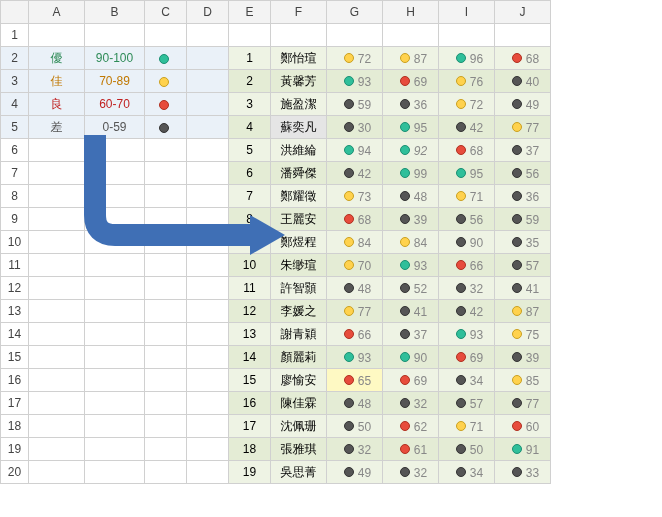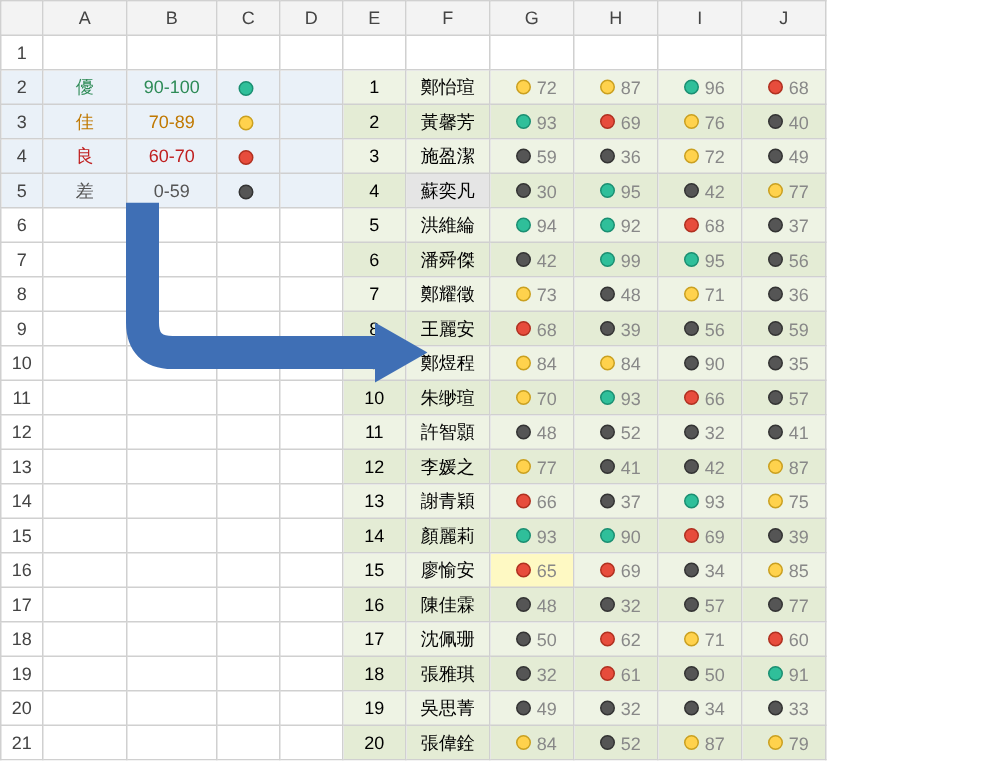--- a/index.html
+++ b/index.html
@@ -153,21 +153,21 @@
       </tr>
       <tr>
         <td class="rowhdr">6</td>
         <td></td>
         <td></td>
         <td></td>
         <td></td>
         <td class="cell-seat" style="background: rgb(238, 243, 228);">5</td>
         <td class="cell-name" style="background: rgb(238, 243, 228);">洪維綸</td>
         <td class="cell-score" style="background: rgb(238, 243, 228);"><span class="dot dot-green"></span><span class="val">94</span></td>
-        <td class="cell-score" style="background: rgb(238, 243, 228);"><span class="dot dot-green"></span><span class="val">92</span></td>
+        <td class="cell-score" style="background: rgb(238, 243, 228); font-style: italic;"><span class="dot dot-green"></span><span class="val">92</span></td>
         <td class="cell-score" style="background: rgb(238, 243, 228);"><span class="dot dot-red"></span><span class="val">68</span></td>
         <td class="cell-score" style="background: rgb(238, 243, 228);"><span class="dot dot-black"></span><span class="val">37</span></td>
       </tr>
       <tr>
         <td class="rowhdr">7</td>
         <td></td>
         <td></td>
         <td></td>
         <td></td>
         <td class="cell-seat" style="background: rgb(228, 236, 213);">6</td>
@@ -338,33 +338,20 @@
         <td></td>
         <td></td>
         <td></td>
         <td></td>
         <td class="cell-seat" style="background: rgb(238, 243, 228);">19</td>
         <td class="cell-name" style="background: rgb(238, 243, 228);">吳思菁</td>
         <td class="cell-score" style="background: rgb(238, 243, 228);"><span class="dot dot-black"></span><span class="val">49</span></td>
         <td class="cell-score" style="background: rgb(238, 243, 228);"><span class="dot dot-black"></span><span class="val">32</span></td>
         <td class="cell-score" style="background: rgb(238, 243, 228);"><span class="dot dot-black"></span><span class="val">34</span></td>
         <td class="cell-score" style="background: rgb(238, 243, 228);"><span class="dot dot-black"></span><span class="val">33</span></td>
-      </tr>
-      <tr>
-        <td class="rowhdr">21</td>
-        <td></td>
-        <td></td>
-        <td></td>
-        <td></td>
-        <td class="cell-seat" style="background: rgb(228, 236, 213);">20</td>
-        <td class="cell-name" style="background: rgb(228, 236, 213);">張偉銓</td>
-        <td class="cell-score" style="background: rgb(228, 236, 213);"><span class="dot dot-yellow"></span><span class="val">84</span></td>
-        <td class="cell-score" style="background: rgb(228, 236, 213);"><span class="dot dot-black"></span><span class="val">52</span></td>
-        <td class="cell-score" style="background: rgb(228, 236, 213);"><span class="dot dot-yellow"></span><span class="val">87</span></td>
-        <td class="cell-score" style="background: rgb(228, 236, 213);"><span class="dot dot-yellow"></span><span class="val">79</span></td>
       </tr>
     </tbody>
 </table>
 
 <svg class="arrow" width="210" height="130">
   <path d="M 20 0 L 20 80 Q 20 100 40 100 L 175 100" stroke="#3f6fb5" stroke-width="22" fill="none" stroke-linejoin="round"></path>
   <polygon points="175,80 210,100 175,120" fill="#3f6fb5"></polygon>
 </svg>
 
 </body></html>

